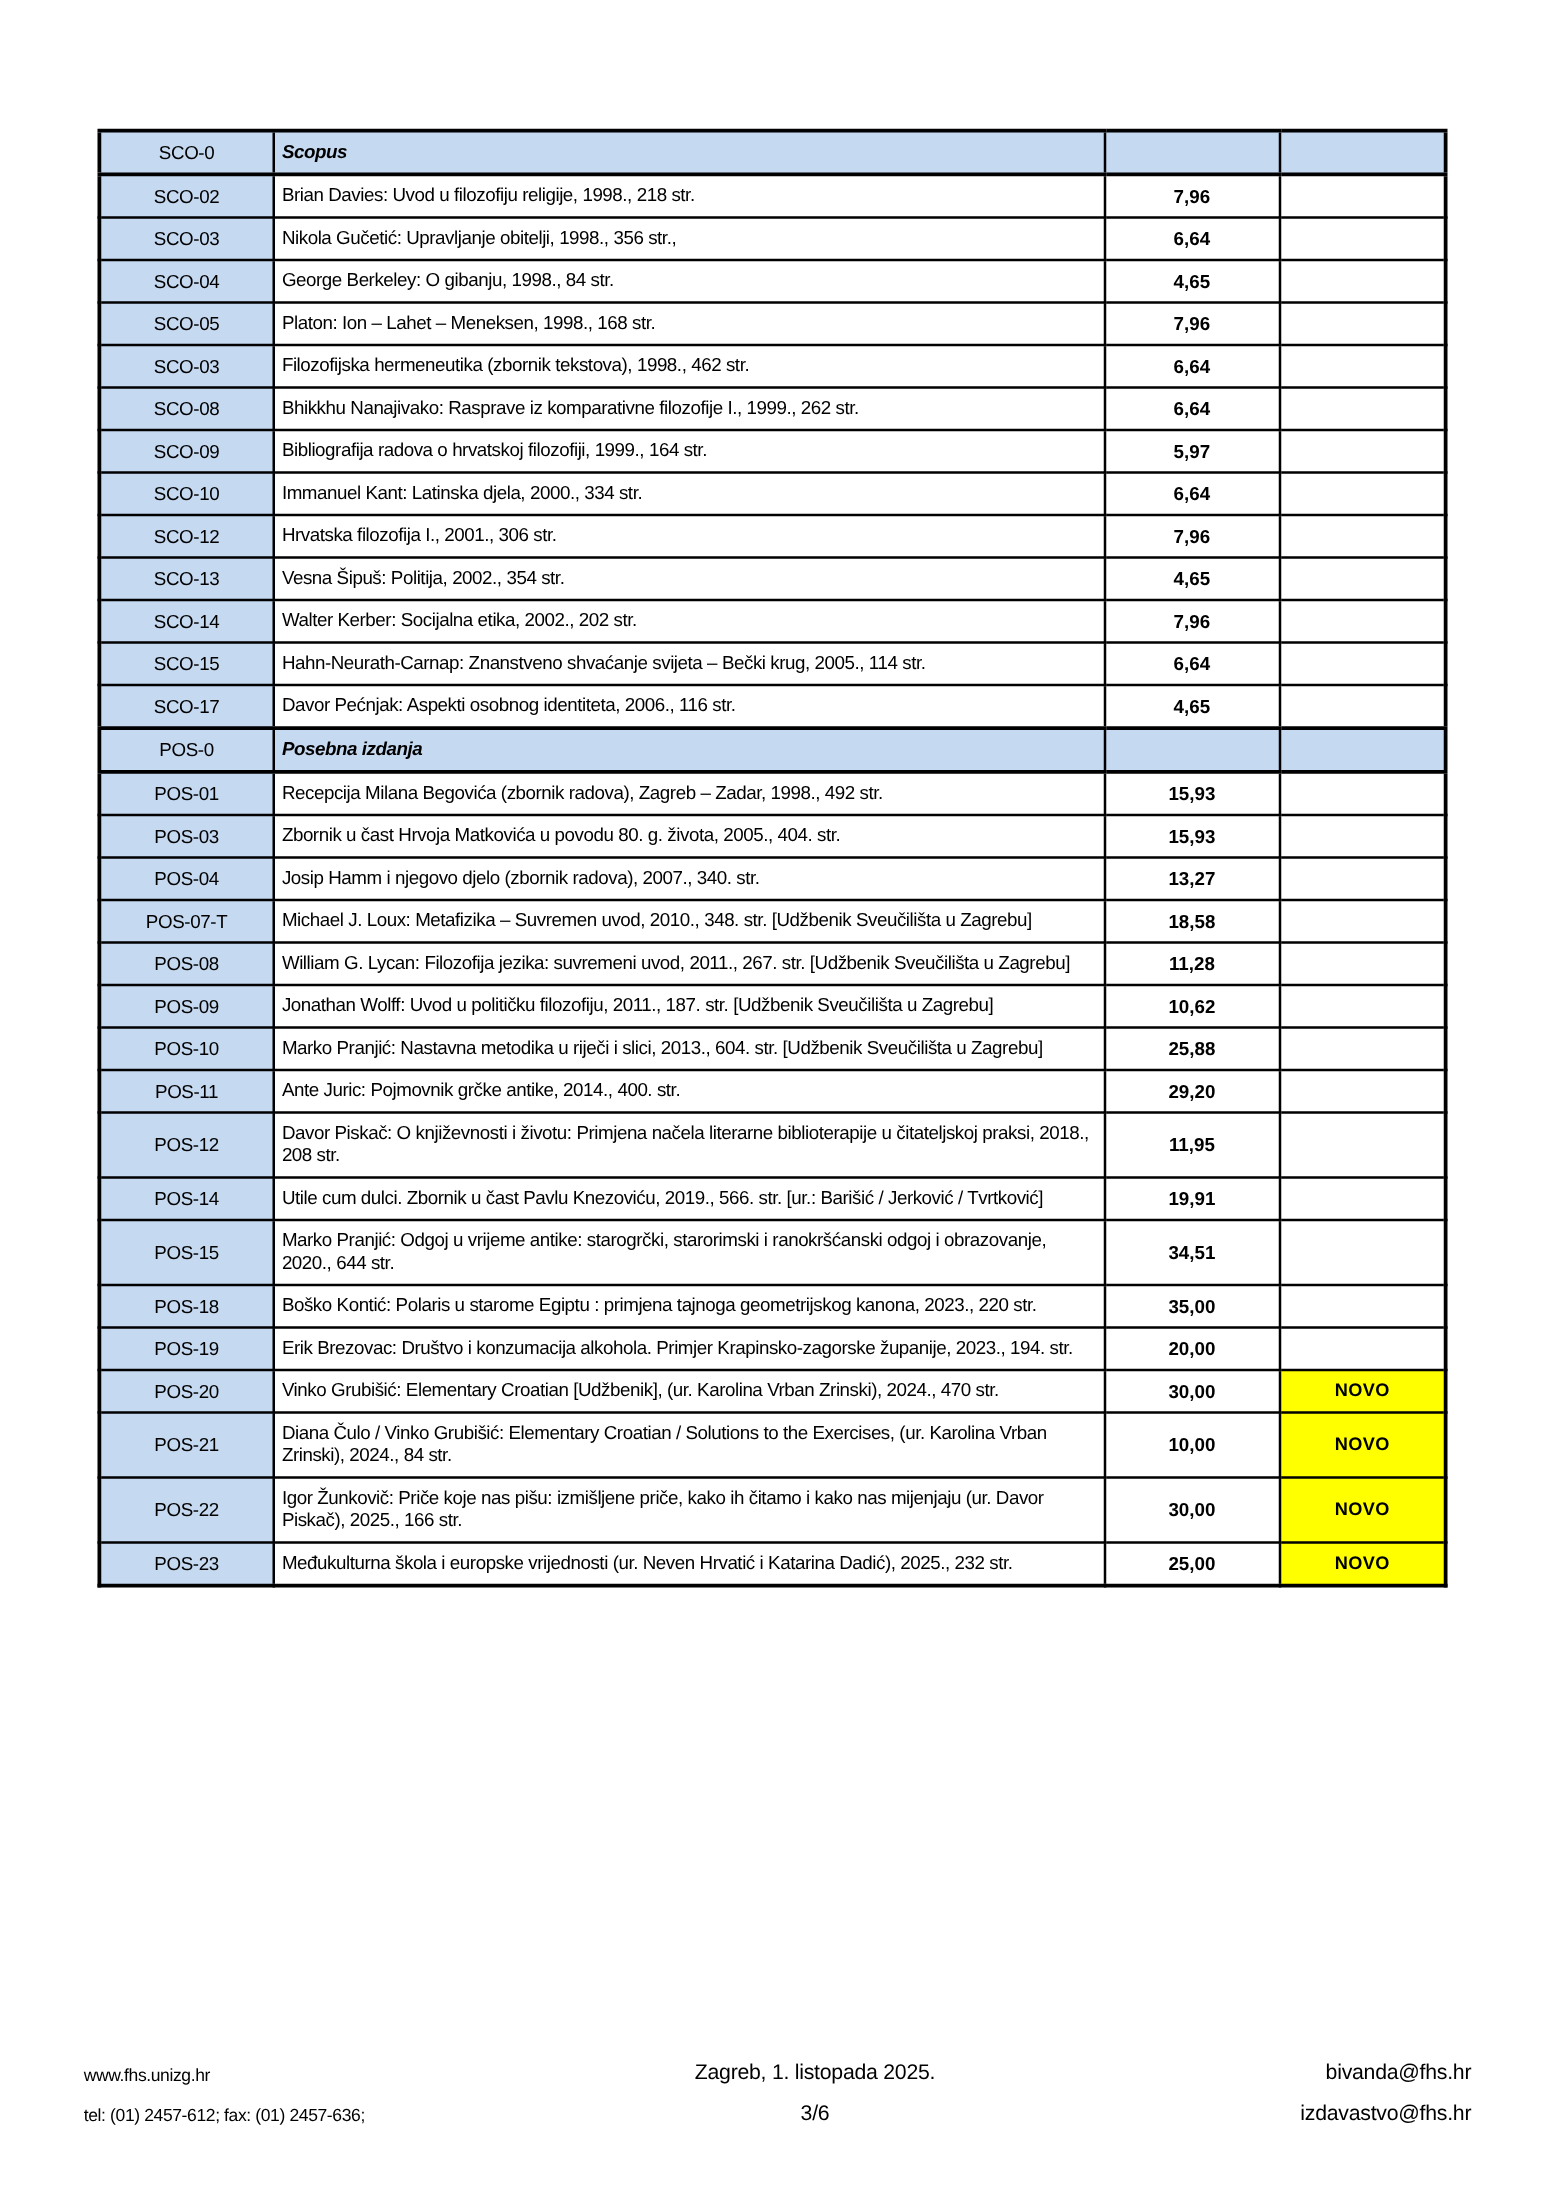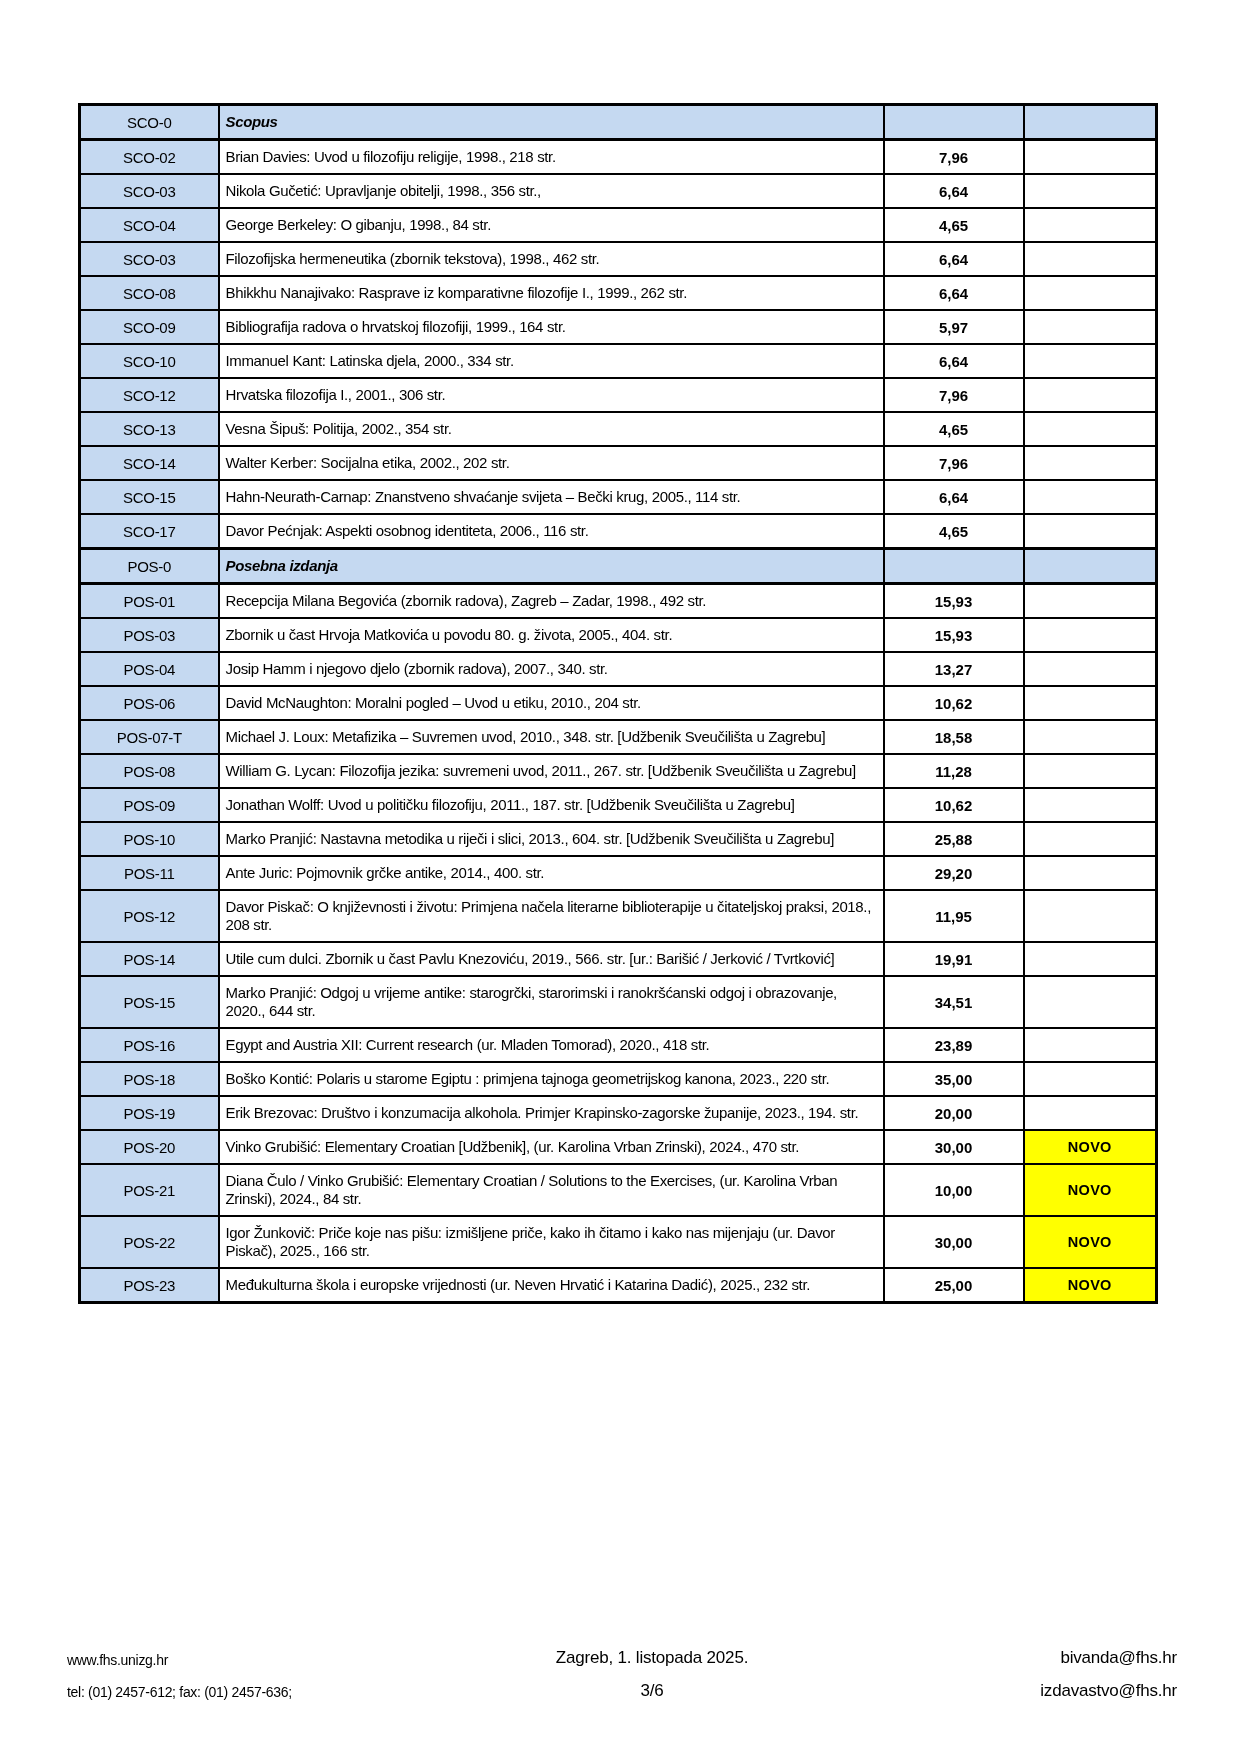--- a/index.html
+++ b/index.html
@@ -113,20 +113,26 @@
           <td class="price">6,64</td>
           <td class="badge"></td>
         </tr>
         <tr>
           <td class="code">SCO-04</td>
           <td class="desc">George Berkeley: O gibanju, 1998., 84 str.</td>
           <td class="price">4,65</td>
           <td class="badge"></td>
         </tr>
         <tr>
+          <td class="code">SCO-05</td>
+          <td class="desc">Platon: Ion – Lahet – Meneksen, 1998., 168 str.</td>
+          <td class="price">7,96</td>
+          <td class="badge"></td>
+        </tr>
+        <tr>
           <td class="code">SCO-03</td>
           <td class="desc">Filozofijska hermeneutika (zbornik tekstova), 1998., 462 str.</td>
           <td class="price">6,64</td>
           <td class="badge"></td>
         </tr>
         <tr>
           <td class="code">SCO-08</td>
           <td class="desc">Bhikkhu Nanajivako: Rasprave iz komparativne filozofije I., 1999., 262 str.</td>
           <td class="price">6,64</td>
           <td class="badge"></td>
@@ -191,26 +197,20 @@
           <td class="price">15,93</td>
           <td class="badge"></td>
         </tr>
         <tr>
           <td class="code">POS-04</td>
           <td class="desc">Josip Hamm i njegovo djelo (zbornik radova), 2007., 340. str.</td>
           <td class="price">13,27</td>
           <td class="badge"></td>
         </tr>
         <tr>
-          <td class="code">POS-06</td>
-          <td class="desc">David McNaughton: Moralni pogled – Uvod u etiku, 2010., 204 str.</td>
-          <td class="price">10,62</td>
-          <td class="badge"></td>
-        </tr>
-        <tr>
           <td class="code">POS-07-T</td>
           <td class="desc">Michael J. Loux: Metafizika – Suvremen uvod, 2010., 348. str. [Udžbenik Sveučilišta u Zagrebu]</td>
           <td class="price">18,58</td>
           <td class="badge"></td>
         </tr>
         <tr>
           <td class="code">POS-08</td>
           <td class="desc">William G. Lycan: Filozofija jezika: suvremeni uvod, 2011., 267. str. [Udžbenik Sveučilišta u Zagrebu]</td>
           <td class="price">11,28</td>
           <td class="badge"></td>
@@ -242,26 +242,20 @@
         <tr>
           <td class="code">POS-14</td>
           <td class="desc">Utile cum dulci. Zbornik u čast Pavlu Knezoviću, 2019., 566. str. [ur.: Barišić / Jerković / Tvrtković]</td>
           <td class="price">19,91</td>
           <td class="badge"></td>
         </tr>
         <tr>
           <td class="code">POS-15</td>
           <td class="desc">Marko Pranjić: Odgoj u vrijeme antike: starogrčki, starorimski i ranokršćanski odgoj i obrazovanje, 2020., 644 str.</td>
           <td class="price">34,51</td>
-          <td class="badge"></td>
-        </tr>
-        <tr>
-          <td class="code">POS-16</td>
-          <td class="desc">Egypt and Austria XII: Current research (ur. Mladen Tomorad), 2020., 418 str.</td>
-          <td class="price">23,89</td>
           <td class="badge"></td>
         </tr>
         <tr>
           <td class="code">POS-18</td>
           <td class="desc">Boško Kontić: Polaris u starome Egiptu : primjena tajnoga geometrijskog kanona, 2023., 220 str.</td>
           <td class="price">35,00</td>
           <td class="badge"></td>
         </tr>
         <tr>
           <td class="code">POS-19</td>

